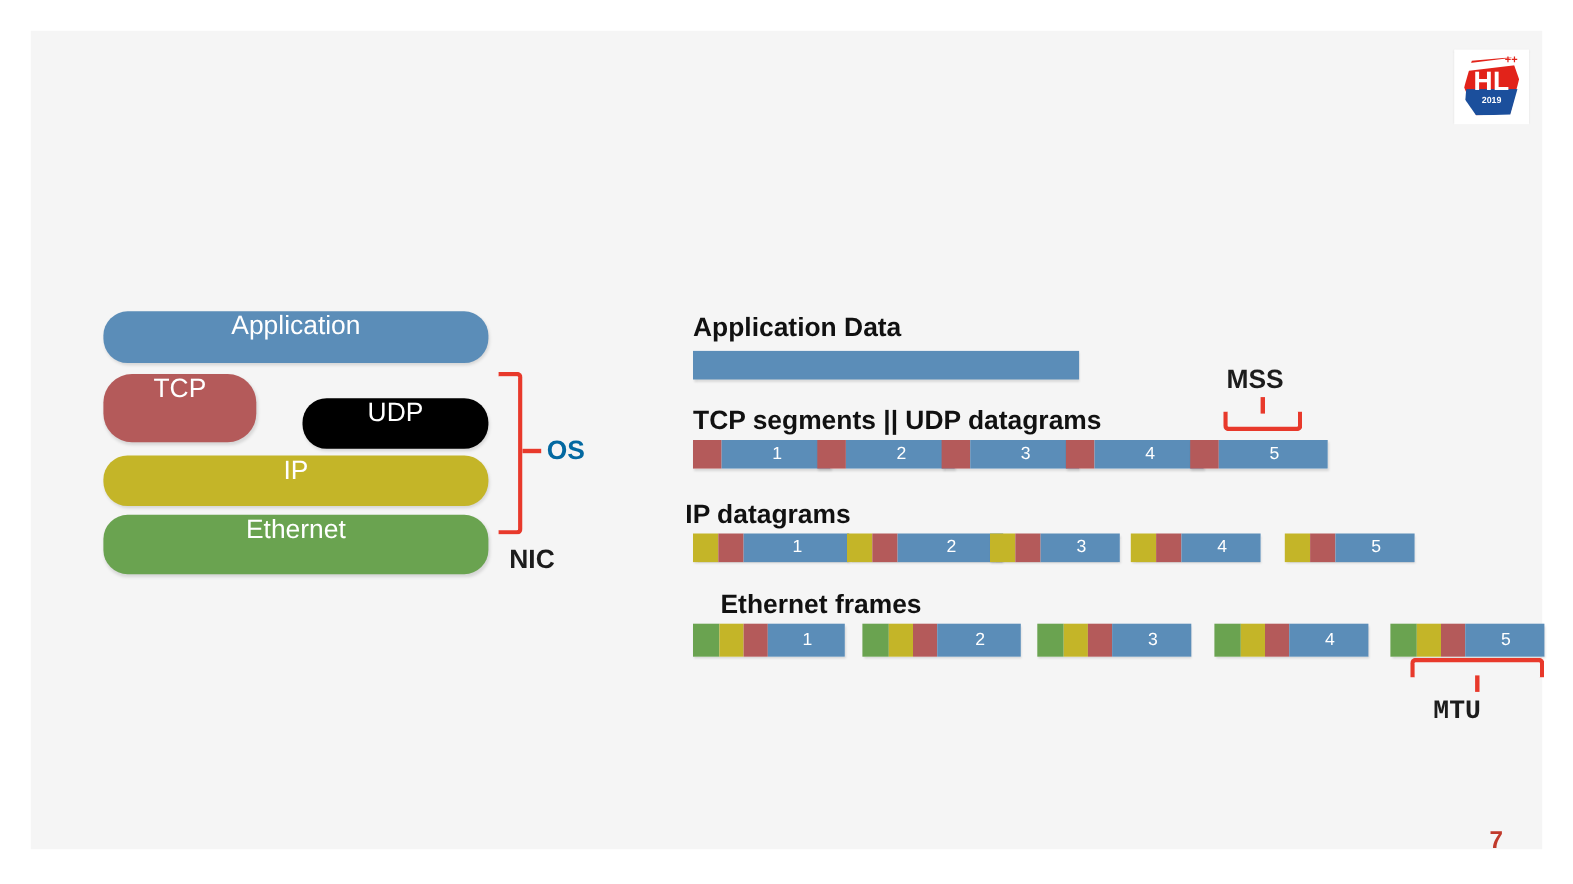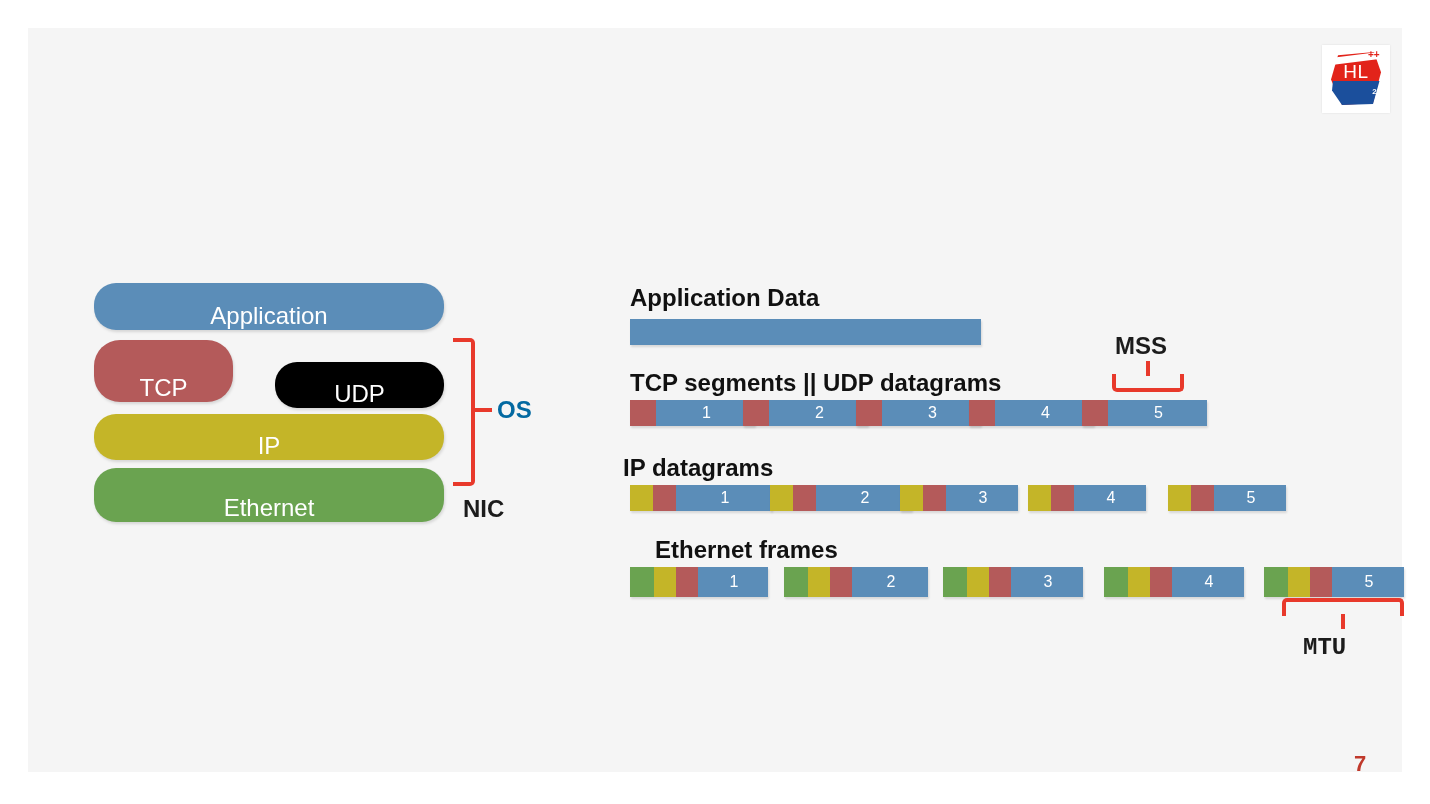--- a/index.html
+++ b/index.html
@@ -63,29 +63,29 @@
     width: 44px; height: 7px;
     background: #ffffff;
     transform: rotate(-7deg);
   }
   .logo-hl {
     position: absolute;
     left: 0; top: 16px;
     width: 68px;
     text-align: center;
     color: #ffffff;
-    font-size: 19px;
-    font-weight: normal;
+    font-size: 24px;
+    font-weight: bold;
     letter-spacing: 0.5px;
   }
   .logo-year {
     position: absolute;
     left: 0; top: 42px;
     width: 68px;
-    text-align: right;
+    text-align: center;
     color: #ffffff;
     font-size: 8px;
     font-weight: bold;
   }
   .logo-plus {
     position: absolute;
     left: 46px; top: 6px;
     color: #e2231a;
     font-size: 10px;
     font-weight: bold;
@@ -94,21 +94,21 @@
 
   
   #stack { position: absolute; left: 0; top: 0; }
 
   .layer {
     position: absolute;
     border-radius: 22px;
     color: #ffffff;
     font-size: 24px;
     display: flex;
-    align-items: flex-end;
+    align-items: flex-start;
     justify-content: center;
     box-shadow: 1px 2px 3px rgba(0,0,0,0.13);
   }
 
   #layer-application { left: 66px;  top: 255px; width: 350px; height: 47px; background: #5b8db8; }
   #layer-tcp         { left: 66px;  top: 312px; width: 139px; height: 62px; background: #b45a5a; border-radius: 26px; }
   #layer-udp         { left: 247px; top: 334px; width: 169px; height: 46px; background: #000000; border-radius: 22px; }
   #layer-ip          { left: 66px;  top: 386px; width: 350px; height: 46px; background: #c4b528; }
   #layer-ethernet    { left: 66px;  top: 440px; width: 350px; height: 54px; background: #6aa350; }
 

